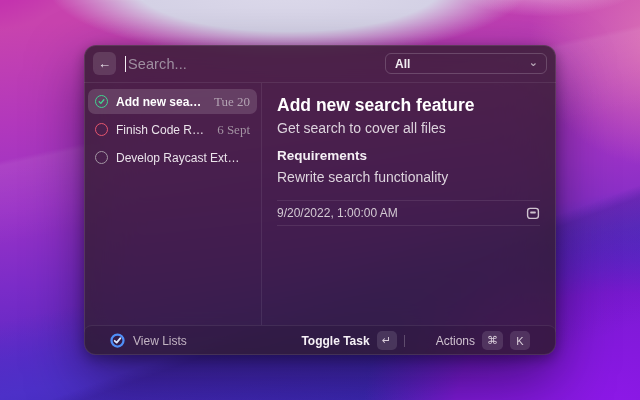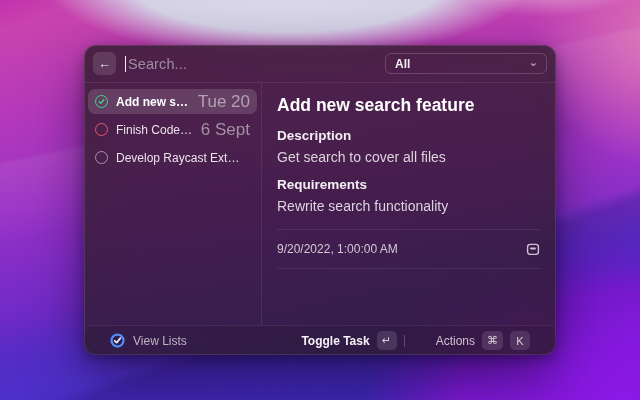--- a/index.html
+++ b/index.html
@@ -90,33 +90,33 @@
     display: flex; align-items: center; justify-content: center;
   }
   .status-done { border-color: #3fd68f; }
   .status-red { border-color: #e5566d; }
   .status-gray { border-color: #a295a2; }
   .row-label {
     flex: 1; font-size: 12px; color: #eae3ea;
     white-space: nowrap; overflow: hidden; text-overflow: ellipsis;
   }
   .row.selected .row-label { color: #ffffff; font-weight: bold; }
-  .row-date { font-size: 17px; color: #a293a2; flex: 0 0 auto; }
+  .row-date { font-size: 13px; color: #a293a2; flex: 0 0 auto; font-family: Liberation Serif, serif; }
   .row.selected .row-date { color: #b2a3b2; }
 
   
   .detail-pane { flex: 1; padding: 12px 16px 0 15px; min-width: 0; }
   .detail-title { font-size: 17.5px; font-weight: bold; color: #ffffff; margin-bottom: 4px; }
   .section-heading { font-size: 13.5px; font-weight: bold; color: #f4eff4; margin-top: 12px; margin-bottom: 6px; }
   .section-body { font-size: 14px; color: #ddd4dd; }
   .due-row {
     margin-top: 15px;
     border-top: 1px solid rgba(255,255,255,0.09);
     border-bottom: 1px solid rgba(255,255,255,0.09);
-    height: 40px;
+    height: 26px;
     display: flex; align-items: center; justify-content: space-between;
   }
   .due-text { font-size: 12px; color: #d3cad3; }
   .calendar-icon { width: 14px; height: 14px; display: block; }
 
   
   .footer {
     flex: 0 0 30px; height: 30px;
     border-top: 1px solid rgba(255,255,255,0.08);
     background: rgba(0,0,0,0.07);
@@ -186,21 +186,20 @@
         <span class="row-label">Develop Raycast Extension</span>
         <span class="row-date"></span>
       </div>
 
     </div>
 
     <div class="detail-pane">
       <div class="detail-title">Add new search feature</div>
 
       <div>
-        <div class="section-heading">Description</div>
         <div class="section-body">Get search to cover all files</div>
       </div>
 
       <div>
         <div class="section-heading">Requirements</div>
         <div class="section-body">Rewrite search functionality</div>
       </div>
 
       <div class="due-row">
         <span class="due-text">9/20/2022, 1:00:00 AM</span>

